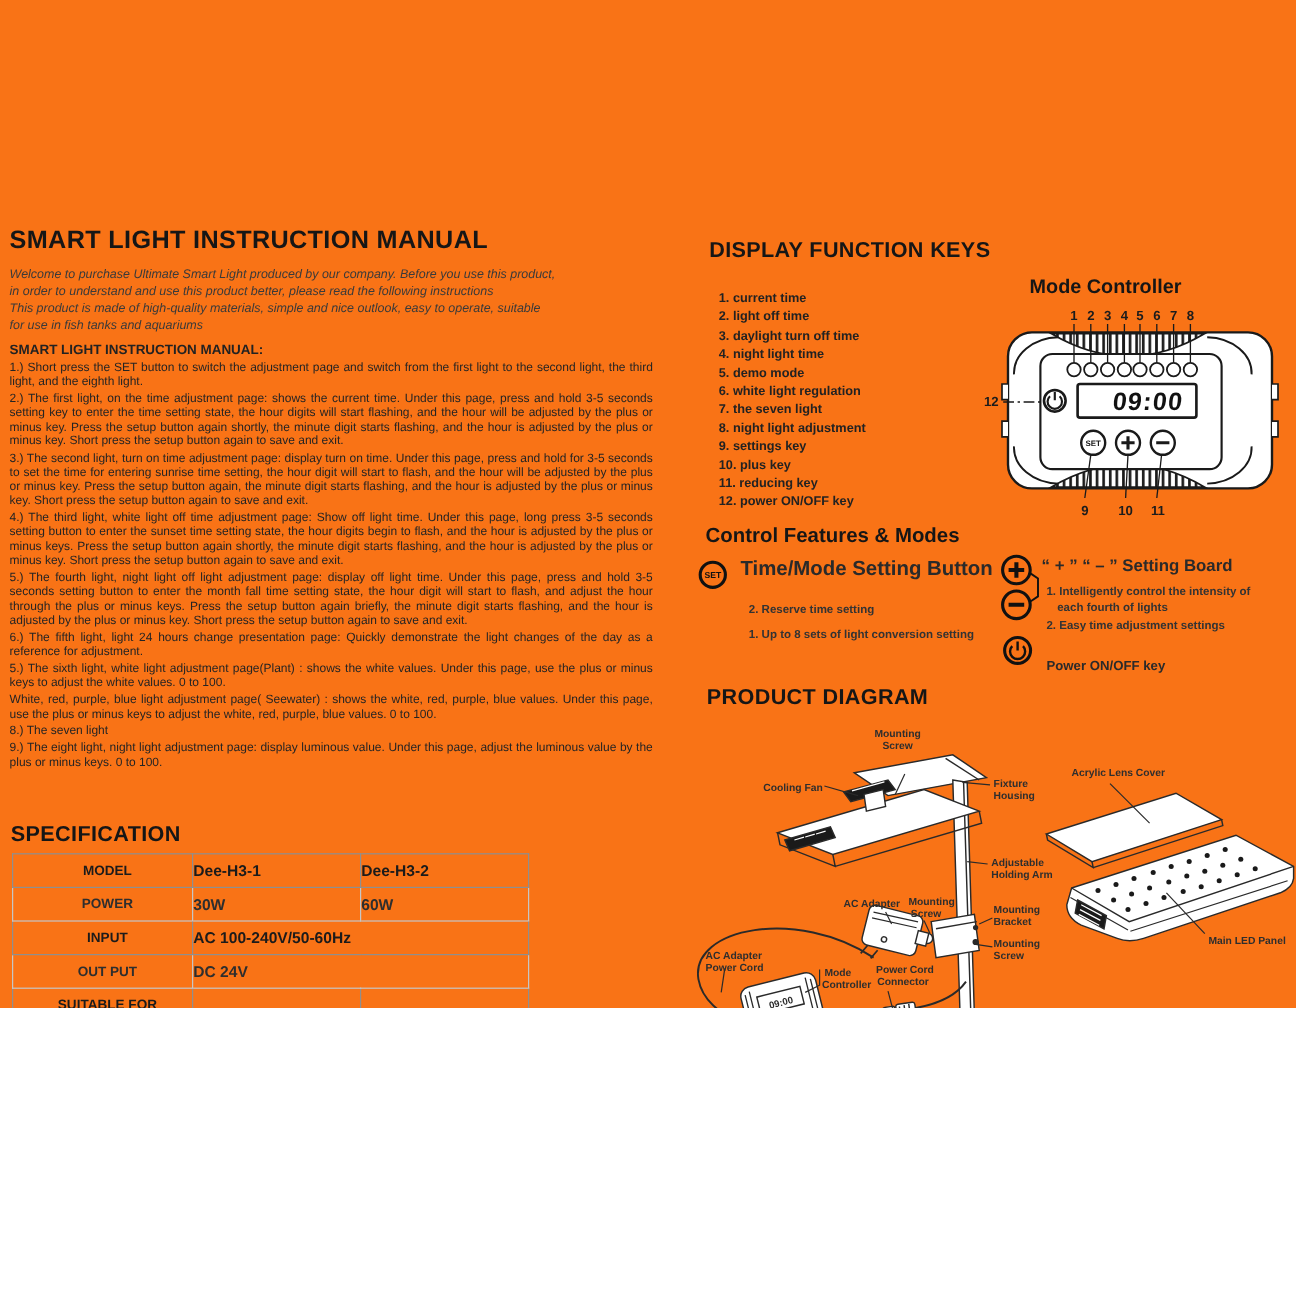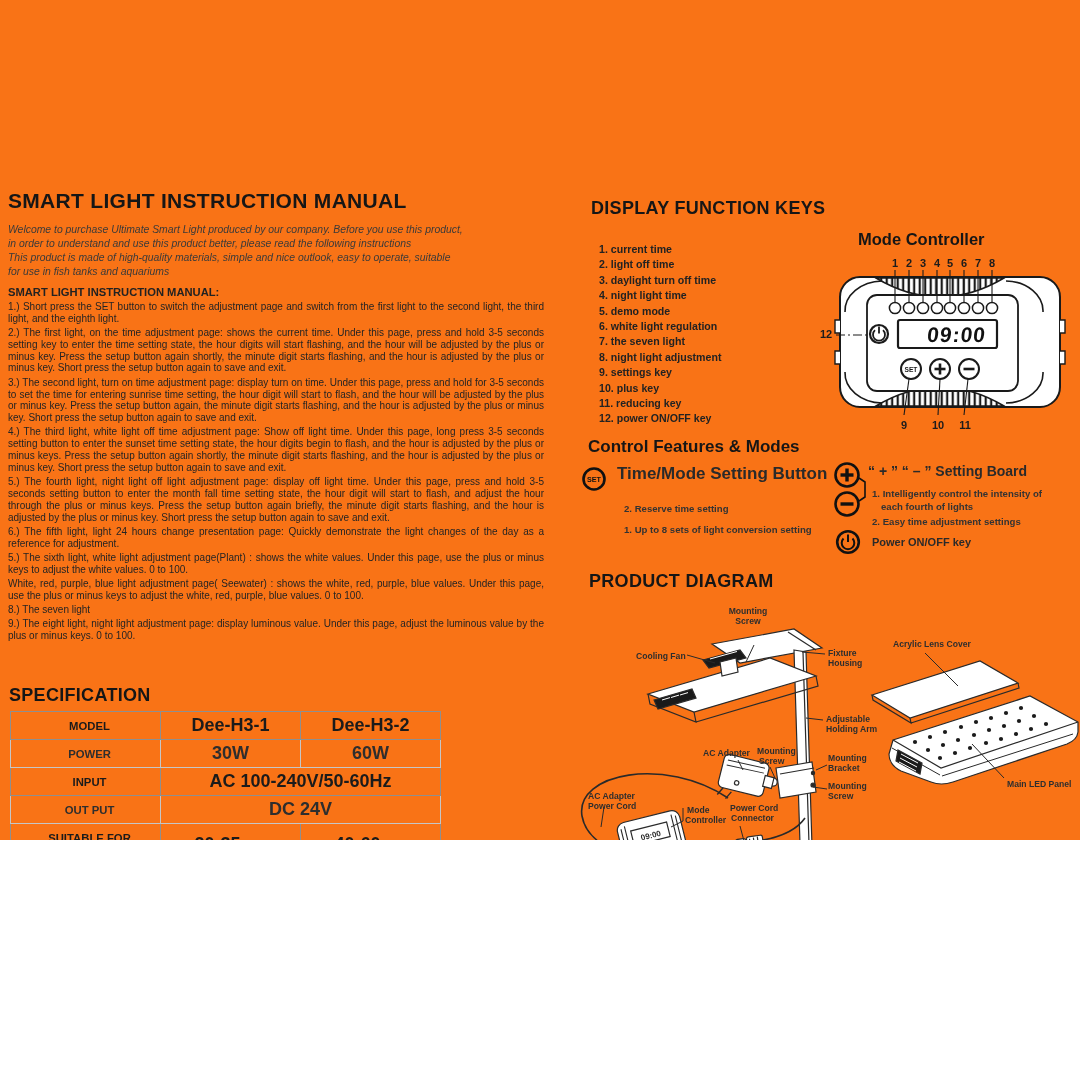--- a/index.html
+++ b/index.html
@@ -7,34 +7,34 @@
         font-family:"Liberation Sans",sans-serif;color:#1c1c1c;}
   .abs{position:absolute;}
   h1.main-title{font-size:21px;font-weight:800;letter-spacing:.3px;margin:0;color:#161616;}
   .intro{font-style:italic;font-size:10.4px;line-height:14px;color:#3a3a3a;font-weight:500;}
   .subhead{font-size:11.2px;font-weight:800;color:#222;}
   .paras{width:536px;font-size:10px;line-height:1.18;font-weight:400;color:#242424;}
   .paras p{margin:0 0 2.5px 0;text-align:justify;}
   .bighead{font-size:18px;font-weight:800;letter-spacing:.3px;color:#161616;margin:1px;}
   
   table.spec{border-collapse:collapse;width:430px;table-layout:fixed;}
-  table.spec td{border:1px solid #8f8f8f;height:27px;font-weight:800;font-size:18px;
-    text-align:center;color:#1b1b1b;padding:0;}
+  table.spec td{border:1px solid #8f8f8f;height:27px;font-weight:800;font-size:13px;
+    text-align:left;color:#1b1b1b;padding:0;}
   table.spec td.lab{text-align:center;padding-left:8px;font-size:11.3px;}
   table.spec tr.faded td{border-color:#c6c6c6;color:#2e2e2e;}
   table.spec tr.tall td{height:40px;}
   td.twoline{font-size:11px;line-height:12.5px;}
   
   .keylist{font-size:10.6px;font-weight:700;line-height:15.4px;color:#222;}
   .mc-title{font-size:16.5px;font-weight:800;color:#161616;}
   .cf-head{font-size:17px;font-weight:800;color:#161616;}
   .cf-title{font-size:17px;font-weight:600;color:#2a2a2a;}
   .cf-sub{font-size:9.6px;font-weight:600;color:#333;line-height:14px;}
   .sb-title{font-size:14px;font-weight:700;color:#2a2a2a;}
-  .pwr-label{font-size:11px;font-weight:700;color:#2a2a2a;}
+  .pwr-label{font-size:11px;font-weight:700;color:#2a2a2a;margin-top:13px;}
   svg text{font-family:"Liberation Sans",sans-serif;}
   .dlabel{font-size:8.6px;fill:#2e2e2e;font-weight:600;}
   .numlab{font-size:11px;font-weight:700;fill:#1c1c1c;}
 </style>
 </head>
 <body>
 
 <div id="page">
 
   <h1 class="main-title abs" style="left:8px;top:189px;">SMART LIGHT INSTRUCTION MANUAL</h1>

